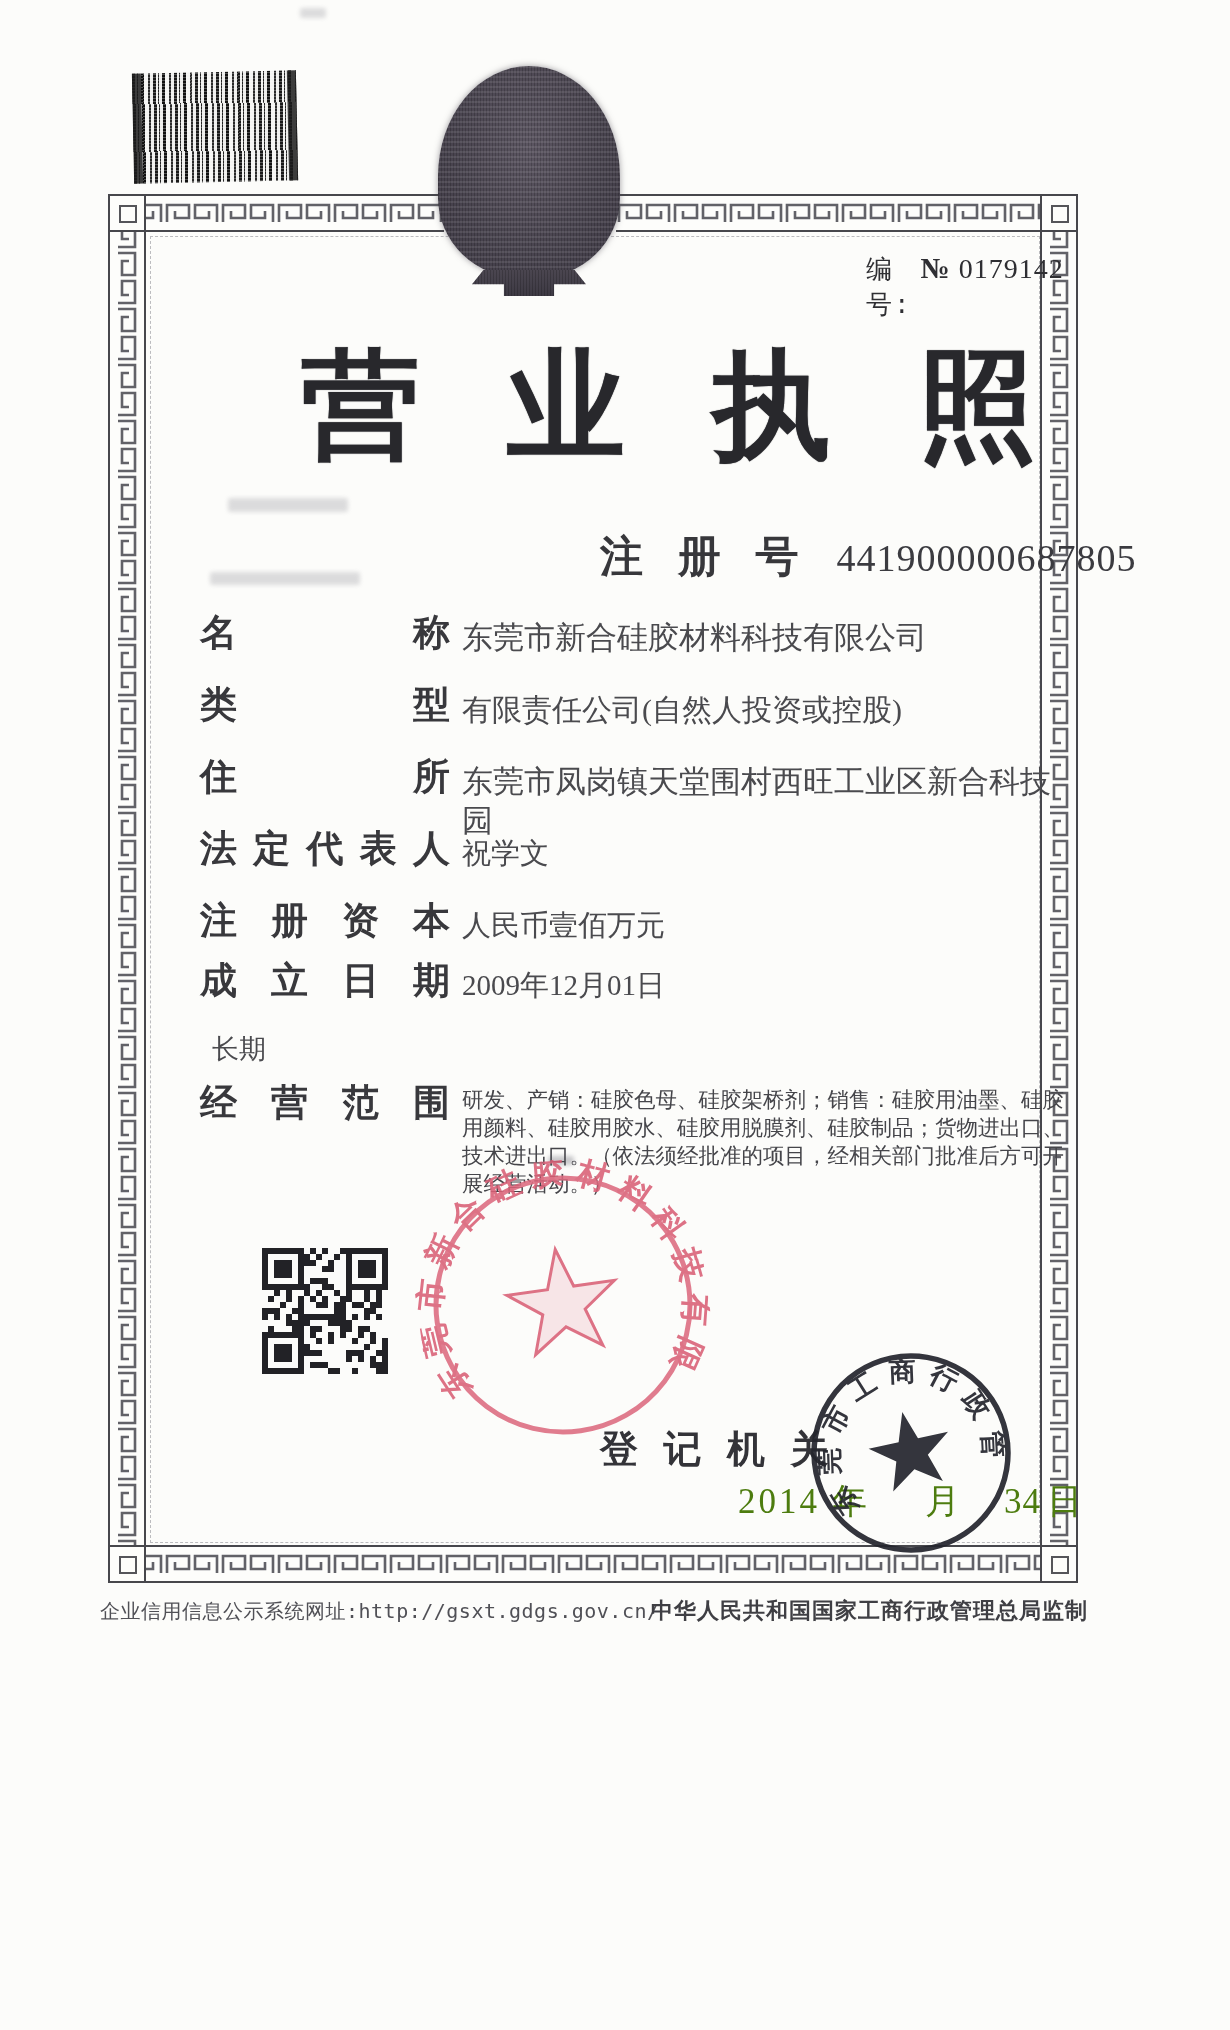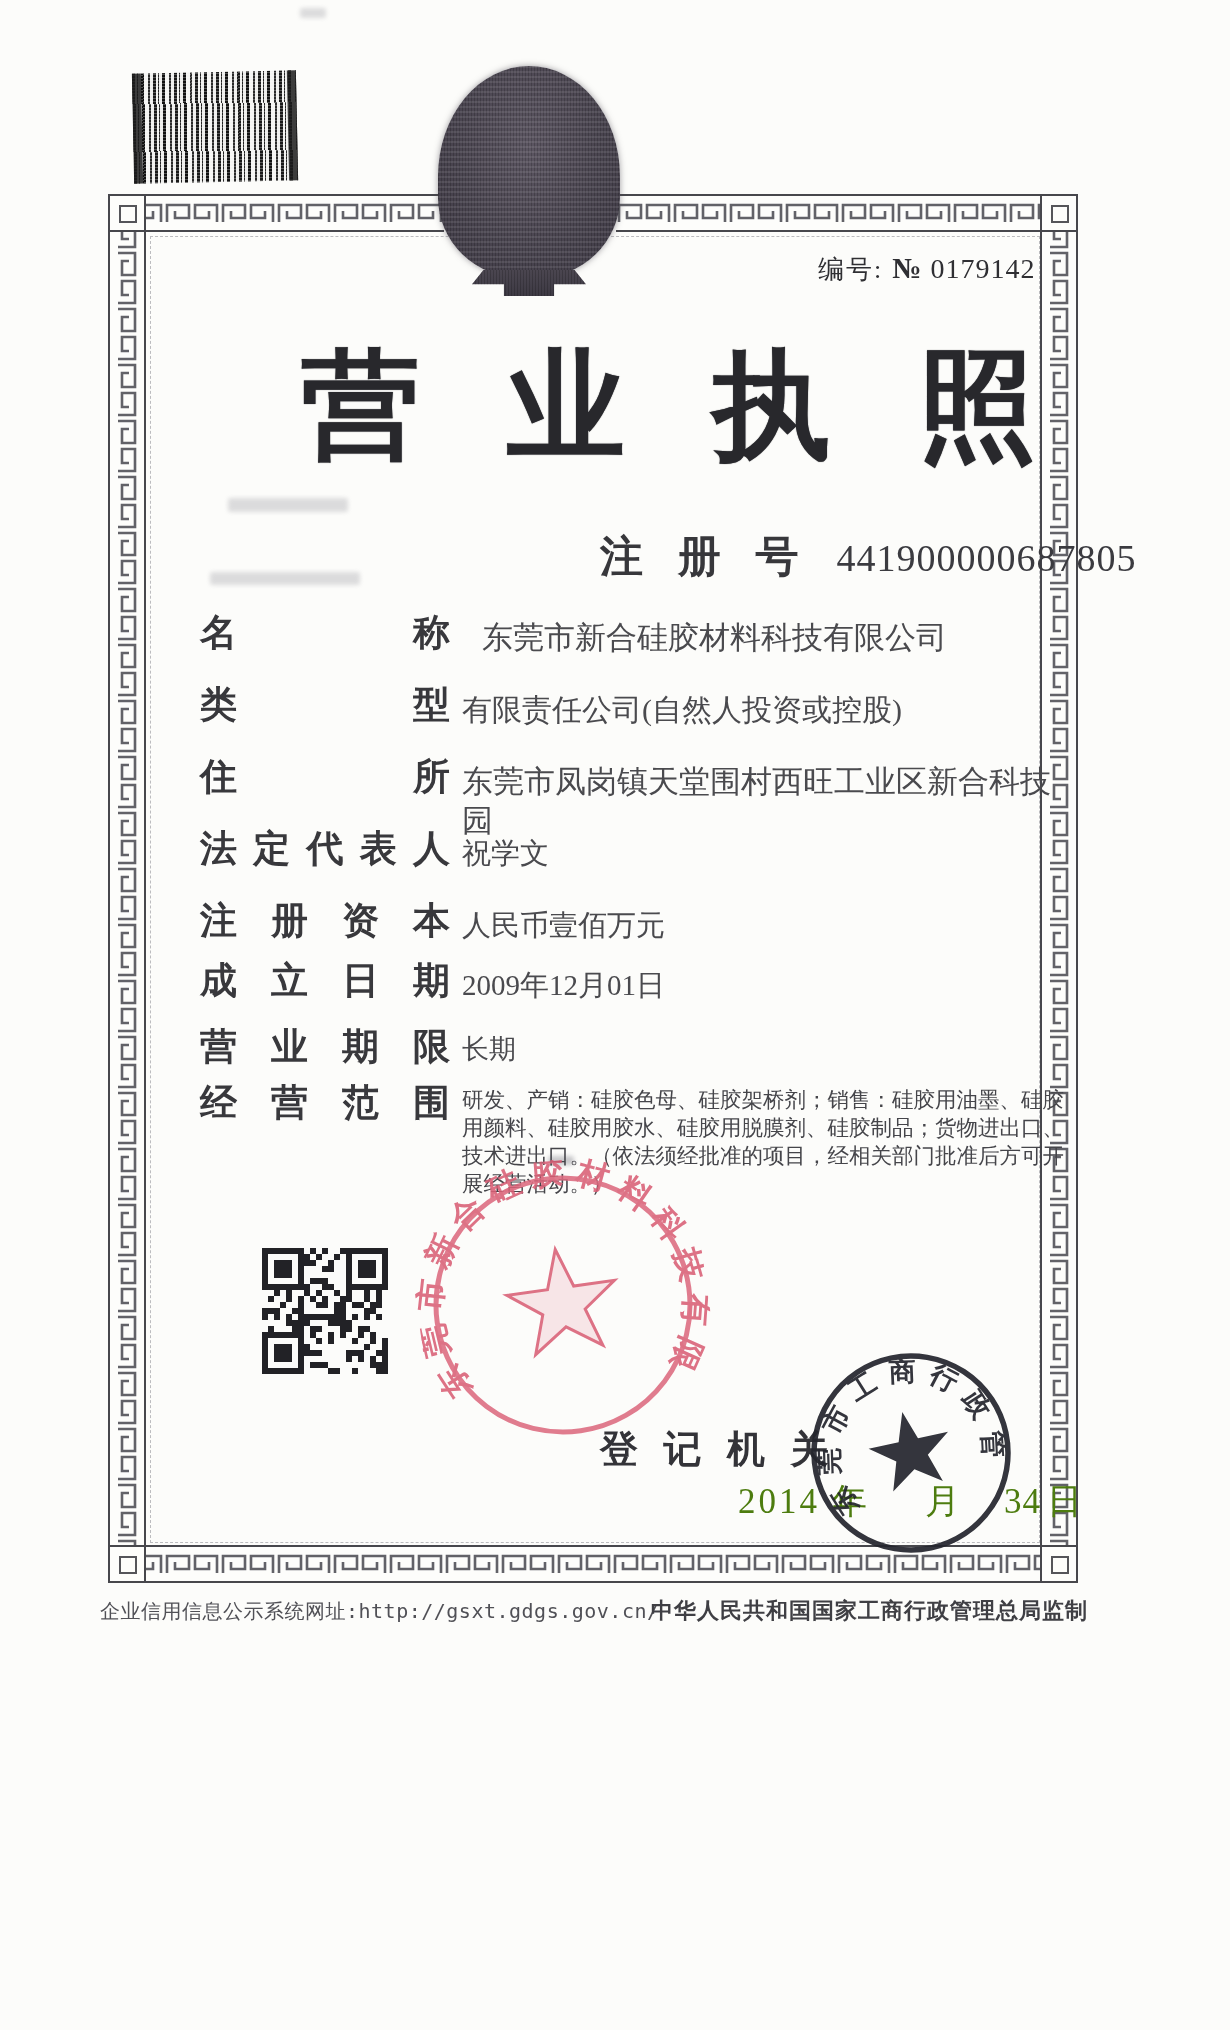--- a/index.html
+++ b/index.html
@@ -49,21 +49,21 @@
   .corner:before{content:"";position:absolute;left:9px;top:9px;width:14px;height:14px;border:2.5px solid #55555a;}
   .inset-line{
     position:absolute;left:150px;top:236px;width:888px;height:1305px;
     border:1px dashed #9b9ba1;opacity:.65;z-index:0;
   }
   
   .serial{
     position:absolute;left:818px;top:252px;width:232px;display:flex;align-items:baseline;gap:9px;
     z-index:2;color:#2f2f33;
   }
-  .serial .lbl{font-size:26px;letter-spacing:2px;font-family:Liberation Serif, serif;}
+  .serial .lbl{font-size:26px;letter-spacing:2px;font-family:Liberation Mono, monospace;margin-left:48px;}
   .serial .no{font-size:29px;font-weight:700;}
   .serial .num{font-size:28px;letter-spacing:1px;}
   .title{
     position:absolute;left:150px;top:342px;width:886px;text-align:right;z-index:2;
     font-size:118px;font-weight:900;color:#28282c;word-spacing:58px;line-height:1.1;
     text-shadow:0 0 1px #3a3a3e;
   }
   .regno{
     position:absolute;left:600px;top:528px;display:flex;align-items:baseline;gap:26px;z-index:2;
   }
@@ -1155,21 +1155,21 @@
     <span class="num">0179142</span>
   </div>
 
   <div class="title">营 业 执 照</div>
 
   <div class="regno">
     <span class="lbl">注 册 号</span>
     <span class="val">441900000687805</span>
   </div>
 
-  <div class="row" style="top:612px;gap:20px;">
+  <div class="row" style="top:612px;">
     <div class="lbl">名称</div>
     <div class="val" style="font-size:31px;">东莞市新合硅胶材料科技有限公司</div>
   </div>
   <div class="row" style="top:684px;">
     <div class="lbl">类型</div>
     <div class="val">有限责任公司(自然人投资或控股)</div>
   </div>
   <div class="row" style="top:828px;">
     <div class="lbl">法定代表人</div>
     <div class="val" style="font-size:29px;">祝学文</div>
@@ -1180,21 +1180,20 @@
   </div>
   <div class="row" style="top:900px;">
     <div class="lbl">注册资本</div>
     <div class="val" style="font-size:29px;">人民币壹佰万元</div>
   </div>
   <div class="row" style="top:960px;">
     <div class="lbl">成立日期</div>
     <div class="val" style="font-size:29px;">2009年12月01日</div>
   </div>
   <div class="row" style="top:1026px;">
-    <div class="lbl">营业期限</div>
     <div class="val" style="font-size:27px;">长期</div>
   </div>
   <div class="row small" style="top:1082px;">
     <div class="lbl">经营范围</div>
     <div class="val">研发、产销：硅胶色母、硅胶架桥剂；销售：硅胶用油墨、硅胶用颜料、硅胶用胶水、硅胶用脱膜剂、硅胶制品；货物进出口、技术进出口。（依法须经批准的项目，经相关部门批准后方可开展经营活动。）</div>
   </div>
 
   <div class="qr" id="qr">
       <i class="b"></i>
       <i class="b"></i>

